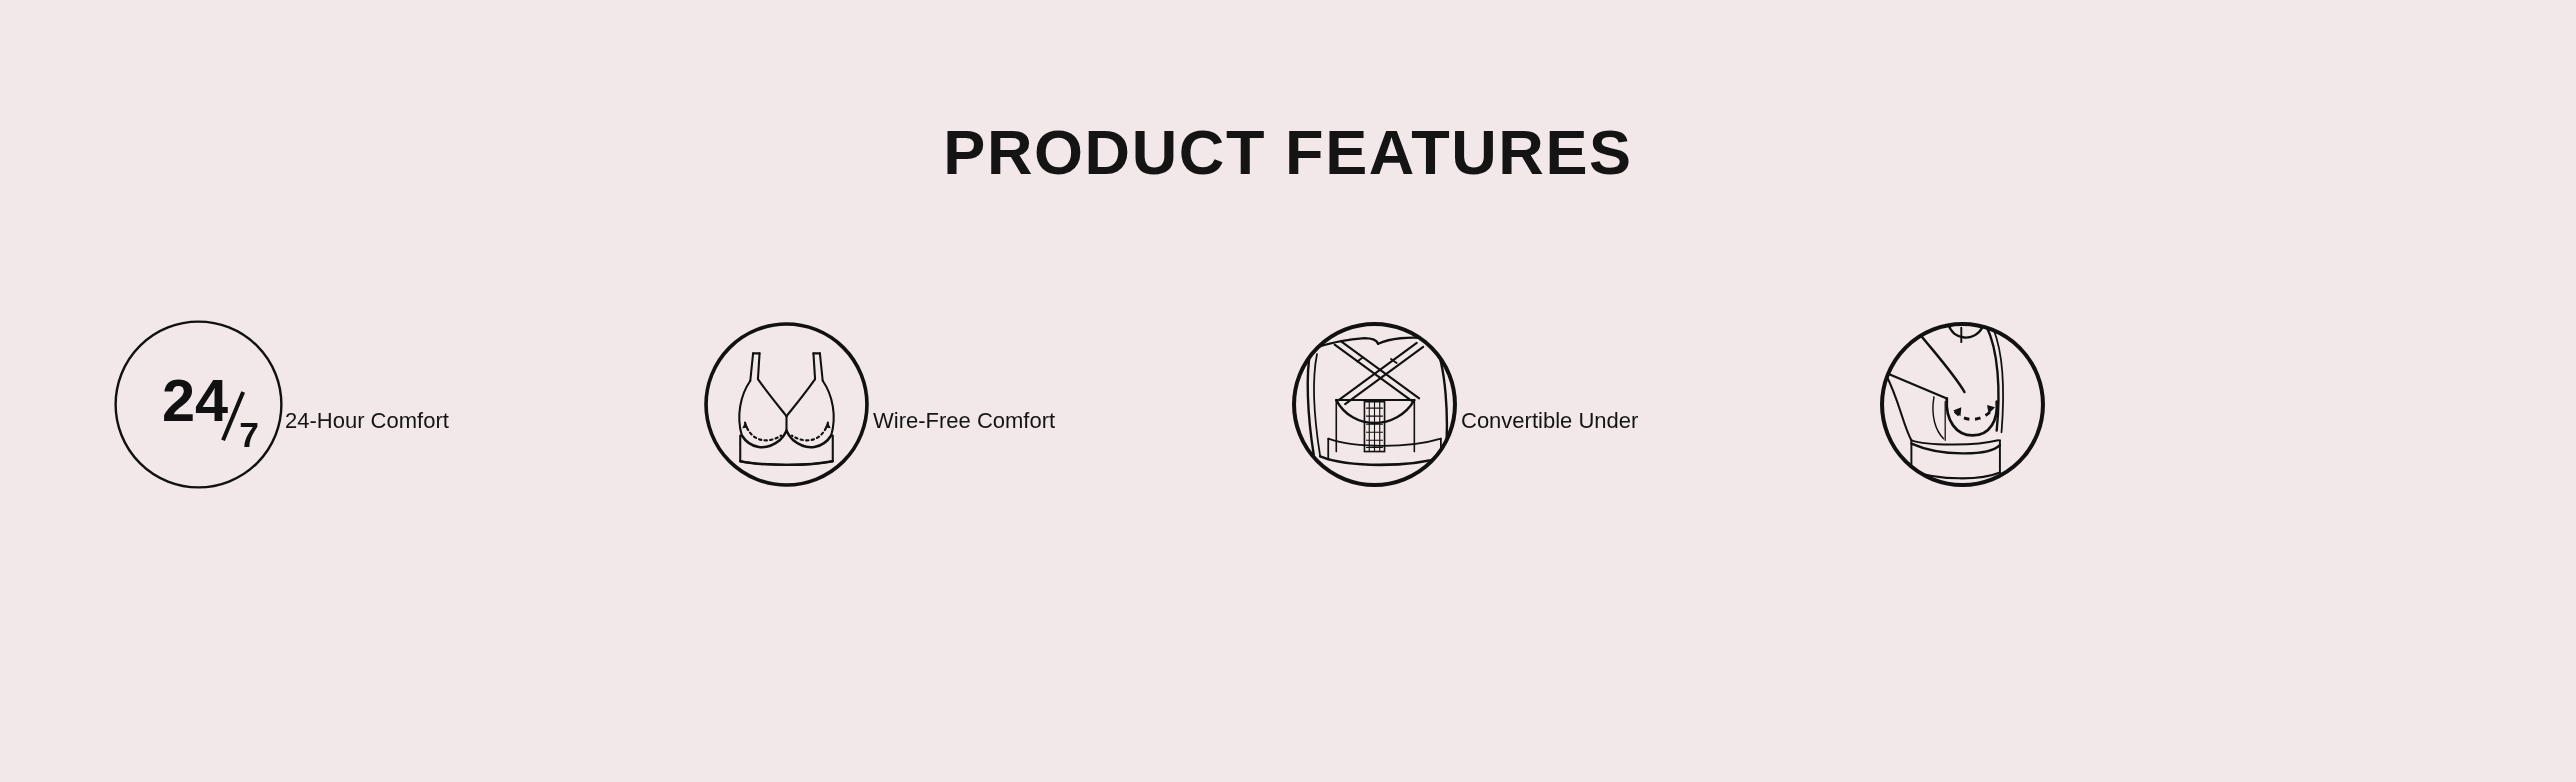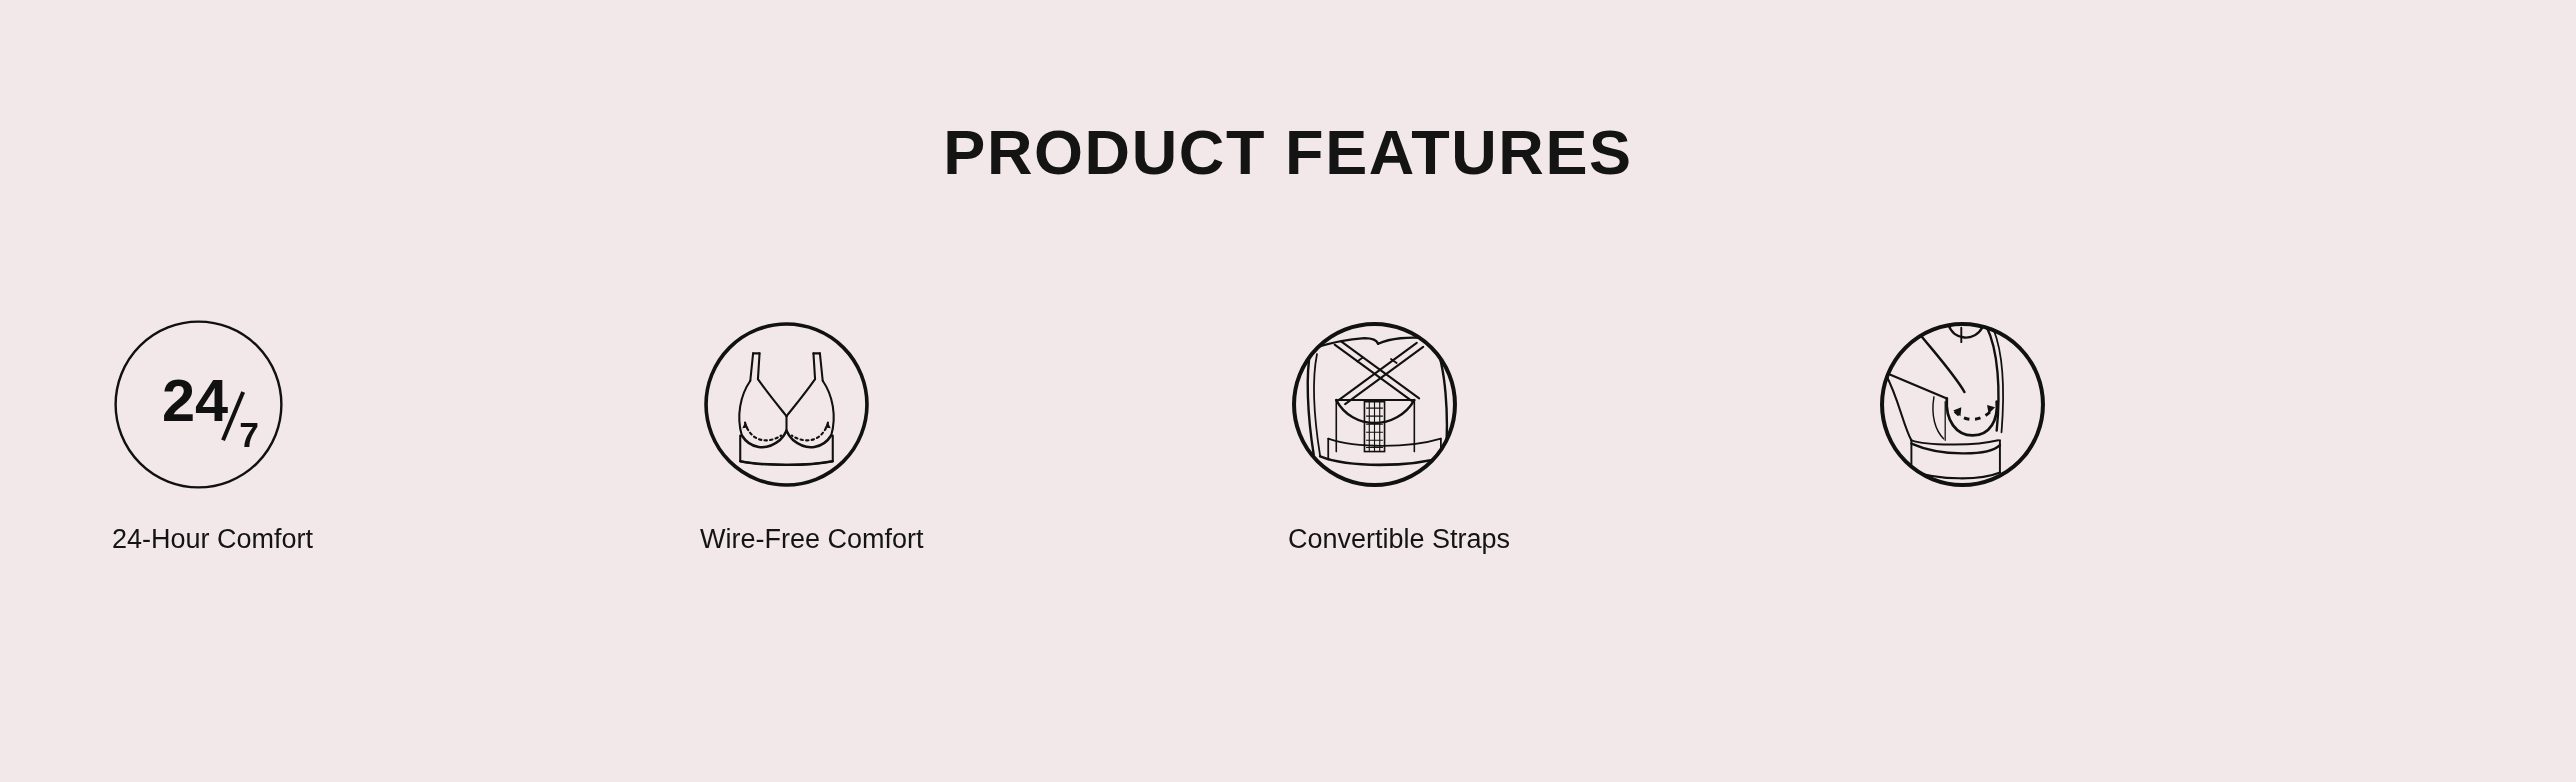--- a/index.html
+++ b/index.html
@@ -39,31 +39,31 @@
     left: 0;
     width: 2576px;
     display: flex;
     flex-direction: row;
     justify-content: center;
     align-items: flex-start;
   }
   .feature-item {
     width: 588px;
     display: flex;
-    flex-direction: column;
-    align-items: flex-start;
+    flex-direction: row;
+    align-items: center;
   }
   .feature-icon {
     width: 173px;
     height: 173px;
     display: block;
   }
   .feature-label {
     margin-top: 34px;
-    font-size: 27px;
+    font-size: 22px;
     font-weight: 400;
     color: #141414;
     text-align: center;
     line-height: 1.1;
     white-space: nowrap;
   }
   svg { display: block; overflow: visible; }
 </style>
 </head>
 <body>
@@ -181,21 +181,21 @@
               <line x1="97" y1="112" x2="118" y2="112"></line>
               <line x1="97" y1="122" x2="118" y2="122"></line>
               <line x1="97" y1="132" x2="118" y2="132"></line>
               <line x1="97" y1="142" x2="118" y2="142"></line>
               <line x1="97" y1="152" x2="118" y2="152"></line>
               <line x1="97" y1="161" x2="118" y2="161"></line>
             </g>
           </g>
         </svg>
       </span>
-      <span class="feature-label">Convertible Straps</span>
+      <span class="feature-label">Convertible Under</span>
     </div>
 
     <div class="feature-item">
       <span class="feature-icon">
         <svg viewBox="0 0 215 215" width="173" height="173" aria-hidden="true">
           <defs>
             <clipPath id="clip4">
                 <circle cx="107.5" cy="107.5" r="100"></circle>
               </clipPath>
           </defs>

